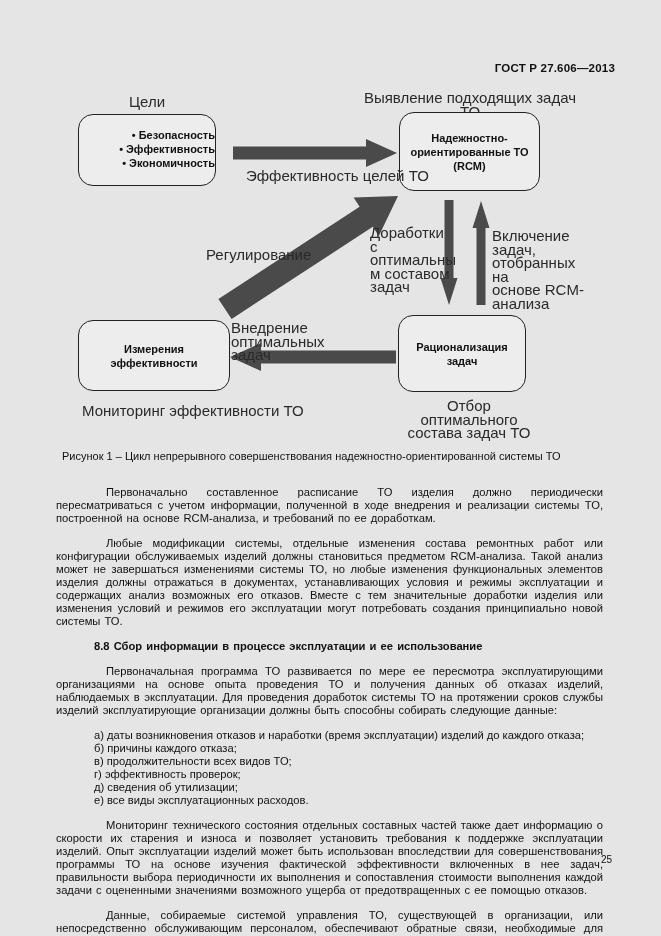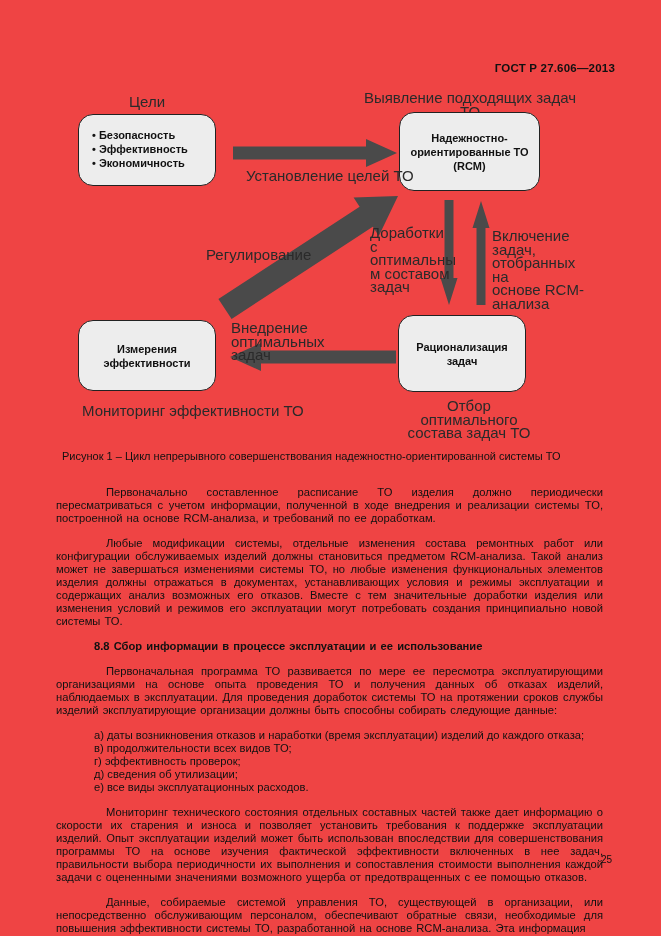--- a/index.html
+++ b/index.html
@@ -1,38 +1,38 @@
 <!DOCTYPE html>
 <html style="--box-fill: #ededed; --box-border: #222222; --arrow: #4a4a4a;"><head>
 <meta charset="utf-8">
 <style>
   html,body { margin:0; padding:0; background:#888; }
   .page {
     position:relative; width:661px; height:936px; margin:0 auto;
-    background:#ef4444; overflow:hidden;
+    background:#e5e5e5; overflow:hidden;
     font-family:"Liberation Sans", sans-serif; color:#111;
   }
   .doc-header {
     position:absolute; top:62px; left:0; right:46px;
     text-align:right; font-weight:bold; font-size:11.5px; letter-spacing:0.2px;
   }
   
   .diagram { position:absolute; left:0; top:0; width:661px; height:445px; }
   .diagram svg { position:absolute; left:0; top:0; }
   .arrow { fill:var(--arrow,#4a4a4a); }
   .box {
     position:absolute; background:var(--box-fill,#ededed);
     border:1.4px solid var(--box-border,#222); border-radius:15px;
     font-weight:bold; font-size:11px; line-height:14px; color:#111;
-    white-space:pre-line; box-sizing:border-box;
+    white-space:pre-line; box-sizing:border-box;text-align:right;
   }
   .box.center { display:flex; align-items:center; justify-content:center; text-align:center; }
   #box-goals   { left:78px;  top:114px; width:138px; height:72px; padding:13px 0 0 13px; }
   #box-rcm     { left:399px; top:112px; width:141px; height:79px; }
-  #box-measure { left:78px;  top:320px; width:138px; height:71px; }
+  #box-measure { left:78px;  top:320px; width:152px; height:71px; }
   #box-rational{ left:398px; top:315px; width:128px; height:77px; }
   .dlabel {
     position:absolute; font-size:15px; line-height:13.5px;
     color:#2a2a2a; white-space:pre-line;
   }
   #lbl-goals     { left:78px;  top:95px;  width:138px; text-align:center; }
   #lbl-rcm-top   { left:355px; top:91px;  width:230px; text-align:center; }
   #lbl-setgoals  { left:246px; top:169px; }
   #lbl-regulation{ left:206px; top:248px; }
   #lbl-rework    { left:370px; top:226px; width:80px; }
@@ -77,21 +77,21 @@
 • Эффективность
 • Экономичность</div>
     <div class="box center" id="box-rcm">Надежностно-
 ориентированные ТО
 (RCM)</div>
     <div class="box center" id="box-measure">Измерения
 эффективности</div>
     <div class="box center" id="box-rational">Рационализация
 задач</div>
 
-    <div class="dlabel" id="lbl-setgoals">Установление целей ТО</div>
+    <div class="dlabel" id="lbl-setgoals">Эффективность целей ТО</div>
     <div class="dlabel" id="lbl-regulation">Регулирование</div>
     <div class="dlabel" id="lbl-rework">Доработки с
 оптимальны
 м составом
 задач</div>
     <div class="dlabel" id="lbl-include">Включение задач,
 отобранных на
 основе RCM-
 анализа</div>
     <div class="dlabel" id="lbl-implement">Внедрение оптимальных
@@ -103,20 +103,21 @@
 
   <div class="fig-caption">Рисунок 1 – Цикл непрерывного совершенствования надежностно-ориентированной системы ТО</div>
 
   <div class="body-text">
     <p>Первоначально составленное расписание ТО изделия должно периодически пересматриваться с учетом информации, полученной в ходе внедрения и реализации системы ТО, построенной на основе RCM-анализа, и требований по ее доработкам.</p>
     <p>Любые модификации системы, отдельные изменения состава ремонтных работ или конфигурации обслуживаемых изделий должны становиться предметом RCM-анализа. Такой анализ может не завершаться изменениями системы ТО, но любые изменения функциональных элементов изделия должны отражаться в документах, устанавливающих условия и режимы эксплуатации и содержащих анализ возможных его отказов. Вместе с тем значительные доработки изделия или изменения условий и режимов его эксплуатации могут потребовать создания принципиально новой системы ТО.</p>
     <p class="heading">8.8 Сбор информации в процессе эксплуатации и ее использование</p>
     <p>Первоначальная программа ТО развивается по мере ее пересмотра эксплуатирующими организациями на основе опыта проведения ТО и получения данных об отказах изделий, наблюдаемых в эксплуатации. Для проведения доработок системы ТО на протяжении сроков службы изделий эксплуатирующие организации должны быть способны собирать следующие данные:</p>
     <div>
         <div class="li">а) даты возникновения отказов и наработки (время эксплуатации) изделий до каждого отказа;</div>
+        <div class="li">б) причины каждого отказа;</div>
         <div class="li">в) продолжительности всех видов ТО;</div>
         <div class="li">г) эффективность проверок;</div>
         <div class="li">д) сведения об утилизации;</div>
         <div class="li">е) все виды эксплуатационных расходов.</div>
       </div>
     <p>Мониторинг технического состояния отдельных составных частей также дает информацию о скорости их старения и износа и позволяет установить требования к поддержке эксплуатации изделий. Опыт эксплуатации изделий может быть использован впоследствии для совершенствования программы ТО на основе изучения фактической эффективности включенных в нее задач, правильности выбора периодичности их выполнения и сопоставления стоимости выполнения каждой задачи с оцененными значениями возможного ущерба от предотвращенных с ее помощью отказов.</p>
     <p>Данные, собираемые системой управления ТО, существующей в организации, или непосредственно обслуживающим персоналом, обеспечивают обратные связи, необходимые для повышения эффективности системы ТО, разработанной на основе RCM-анализа. Эта информация</p>
   </div>
 
   <div class="page-number">25</div>

